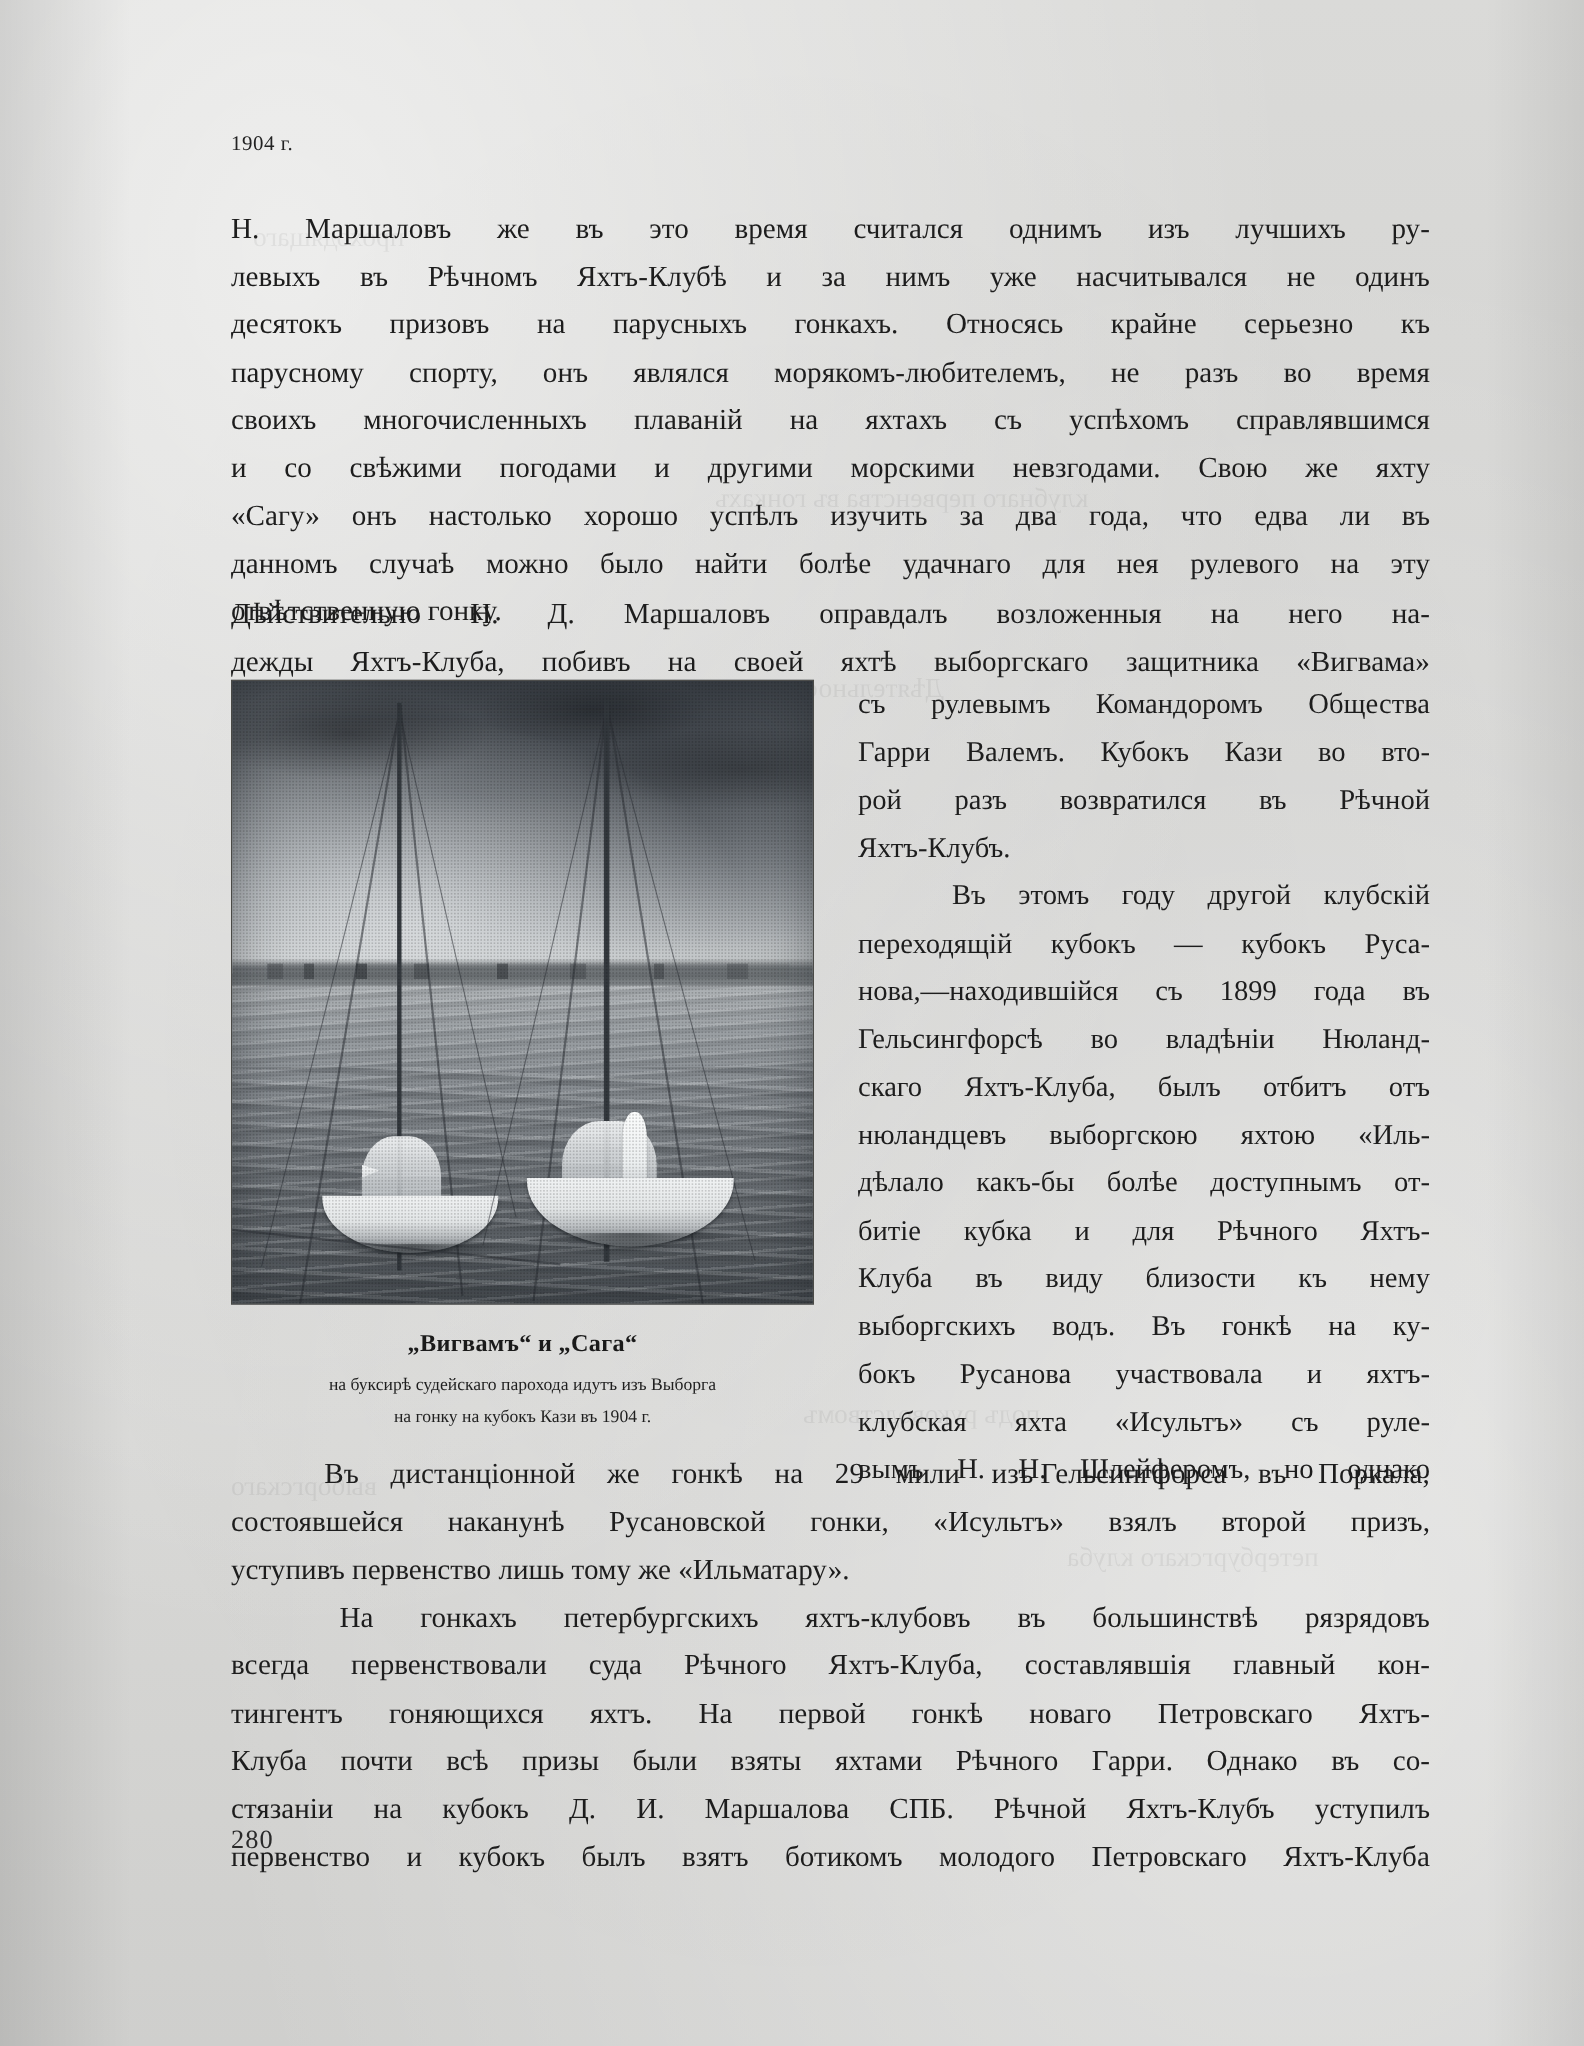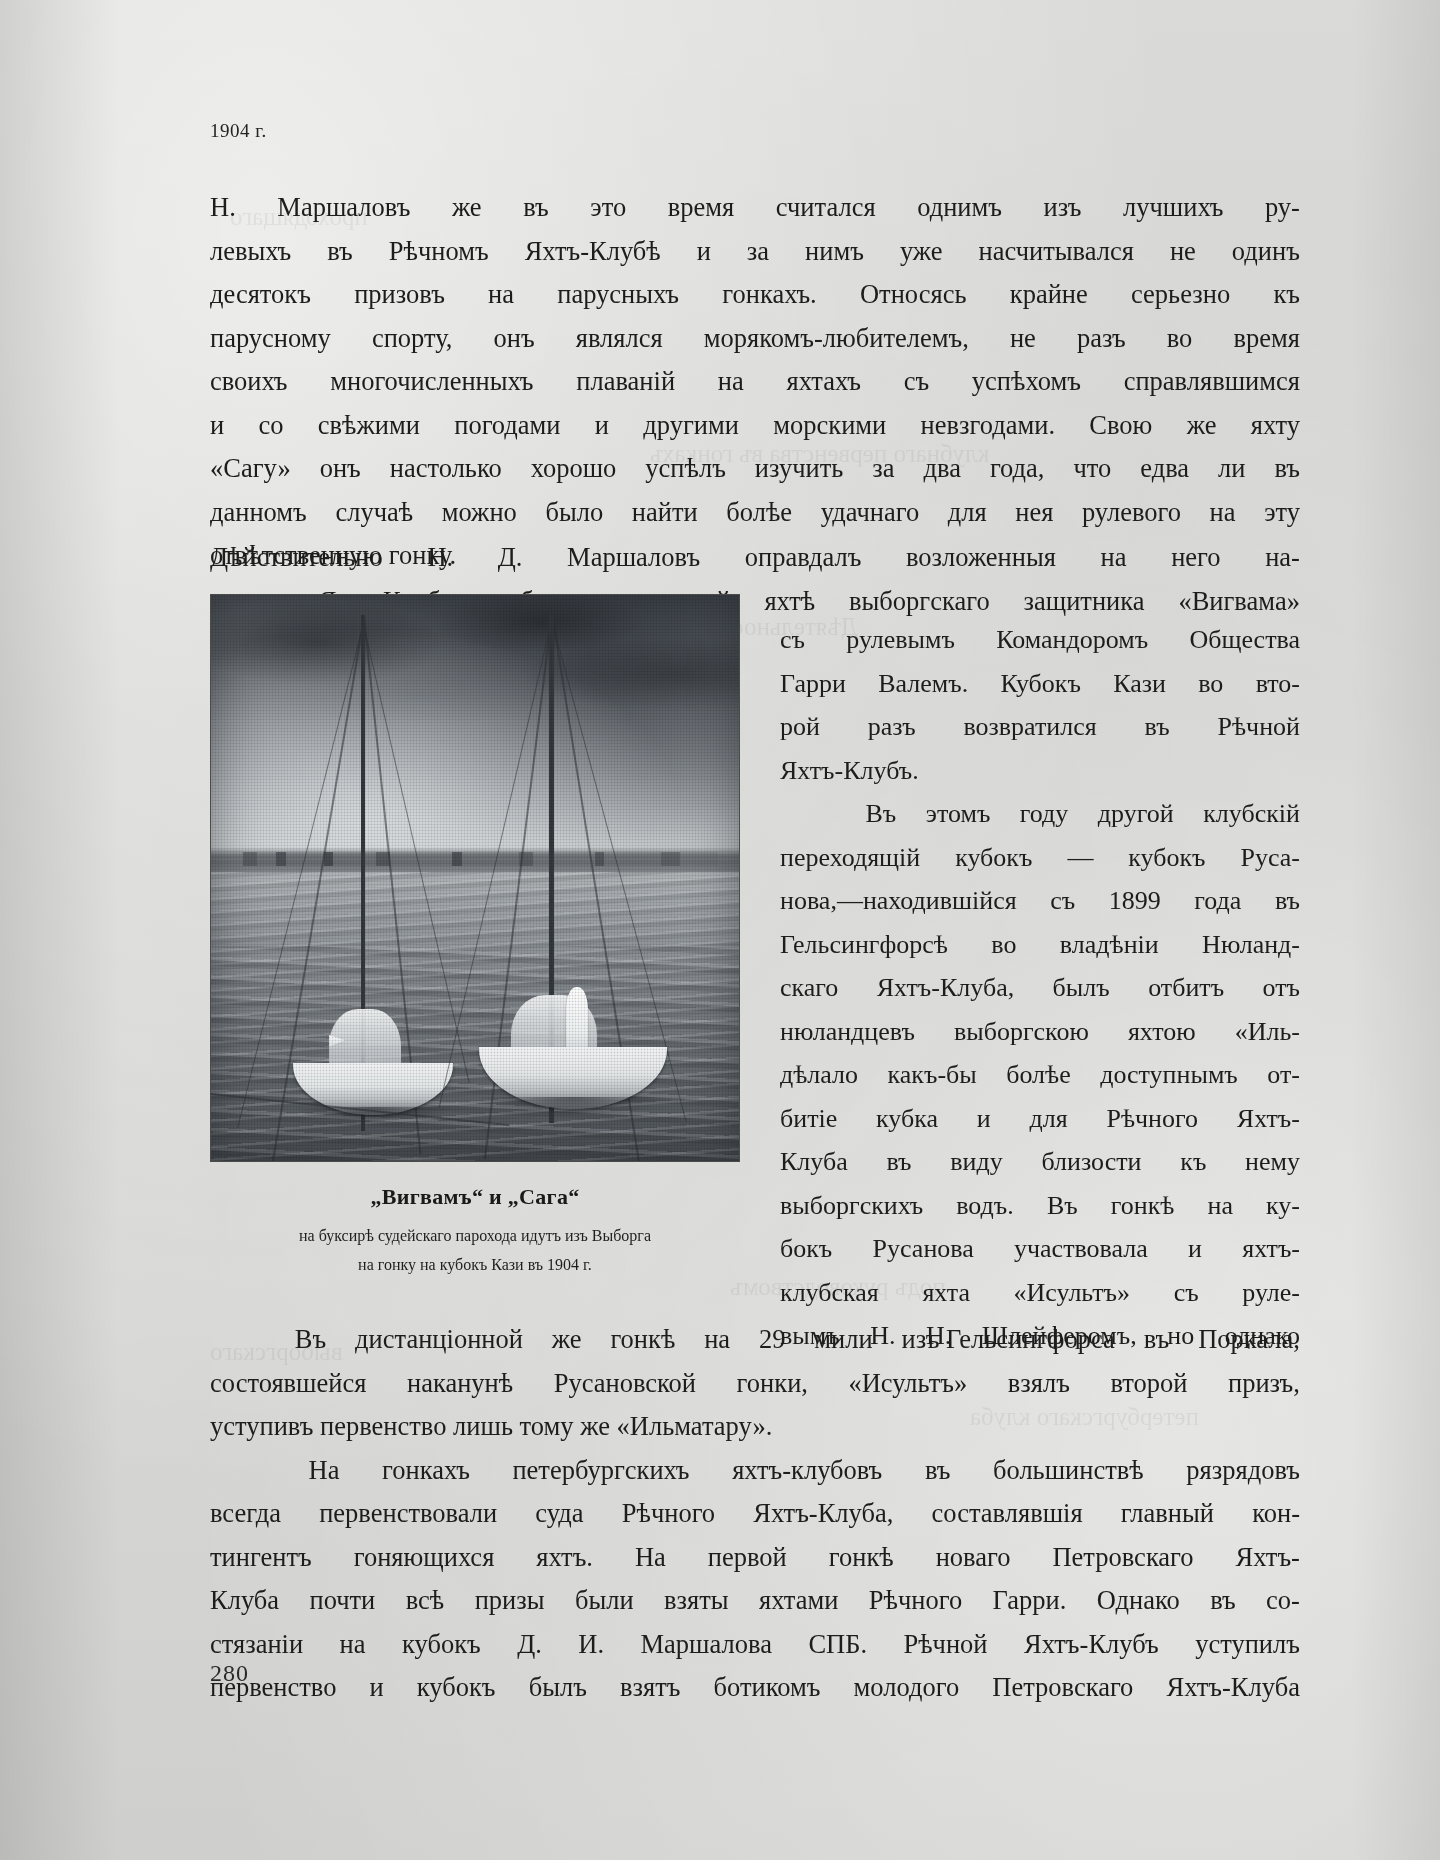--- a/index.html
+++ b/index.html
@@ -93,21 +93,21 @@
   
   #upper-text { top: 186px; }
 
   
   #lead-para { top: 536px; }
 
   
   .figure {
     position: absolute;
     left: 0;
-    top: 594px;
+    top: 618px;
     width: 530px;
   }
   .figure-image {
     width: 530px;
     height: 568px;
     display: block;
     border: 1px solid #4a4a46;
     box-sizing: border-box;
     background: #6f7377;
     overflow: hidden;

